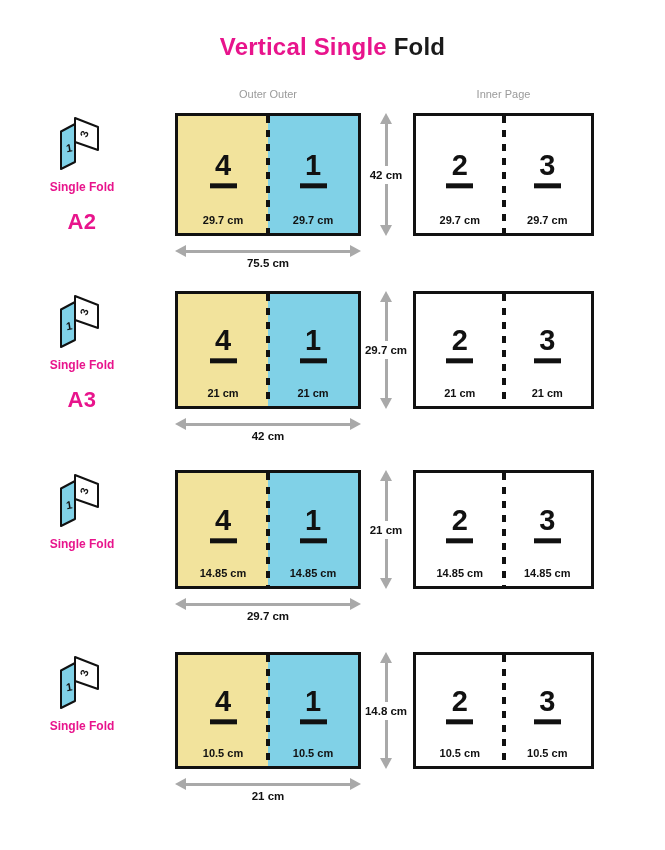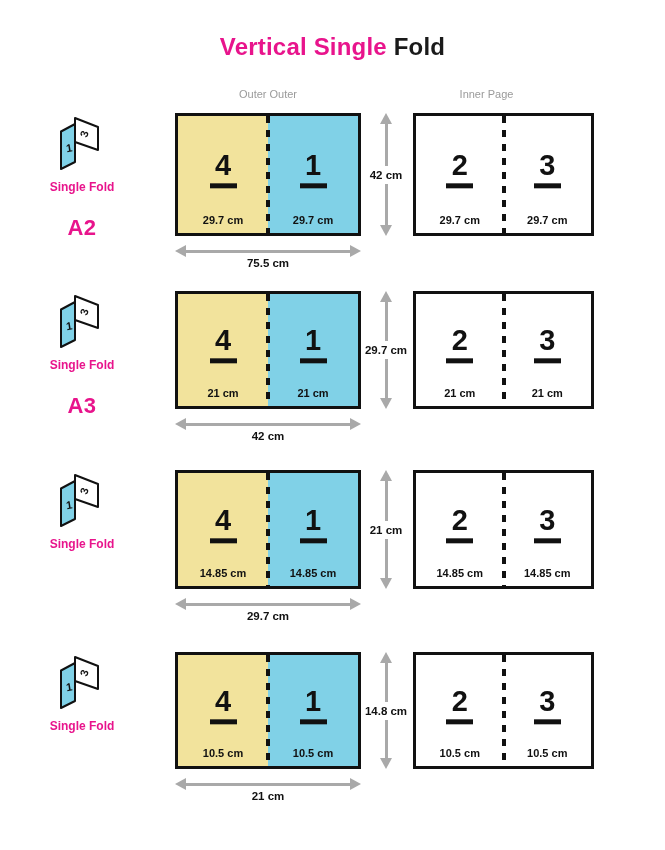--- a/index.html
+++ b/index.html
@@ -4,35 +4,35 @@
 <style>
   html,body{margin:0;padding:0;background:#fff}
   body{width:665px;height:850px;position:relative;font-family:"Liberation Sans","DejaVu Sans",sans-serif;color:#1a1a1a;overflow:hidden}
 
   .title{position:absolute;top:33px;left:0;width:665px;text-align:center;font-size:24px;font-weight:700;letter-spacing:.2px}
   .title .hl{color:#e8148c}
   .title .rest{color:#1a1a1a}
 
   .col-head{position:absolute;top:88px;font-size:11px;color:#9a9a9a}
   .col-head.outer{left:175px;width:186px;text-align:center}
-  .col-head.inner{left:396px;width:181px;text-align:center}
+  .col-head.inner{left:413px;width:181px;text-align:center}
 
   .row{position:absolute;left:0;width:665px}
   .r0{top:113px}.r1{top:291px}.r2{top:470px}.r3{top:652px}
   .r0 .sheet,.r0 .vdim{height:123px}
   .r1 .sheet,.r1 .vdim{height:118px}
   .r2 .sheet,.r2 .vdim{height:119px}
   .r3 .sheet,.r3 .vdim{height:117px}
   .r0 .harrow{top:132px}.r1 .harrow{top:127px}.r2 .harrow{top:128px}.r3 .harrow{top:126px}
   .r0 .hlabel{top:144px}.r1 .hlabel{top:139px}.r2 .hlabel{top:140px}.r3 .hlabel{top:138px}
 
   .side{position:absolute;left:30px;top:0;width:104px;text-align:center}
   .fold-icon{display:block;margin:3px auto 0}
   .fold-type{margin-top:4px;font-size:12px;font-weight:700;color:#e8148c}
-  .size-label{margin-top:21px;font-size:22px;font-weight:700;color:#e8148c;letter-spacing:.5px}
+  .size-label{margin-top:15px;font-size:22px;font-weight:700;color:#e8148c;letter-spacing:.5px}
 
   .sheet{position:absolute;top:0;border:3.5px solid #111;box-sizing:border-box;display:flex;background:#fff}
   .sheet.outer{left:175px;width:186px}
   .sheet.inner{left:413px;width:181px}
   .half{position:relative;flex:1}
   .half.yellow{background:#f2e39c}
   .half.blue{background:#80d1e7}
   .fold-line{position:absolute;left:50%;top:0;bottom:0;width:4px;margin-left:-2px;z-index:2;
     background:repeating-linear-gradient(to bottom,#111 0 7px,transparent 7px 14px)}
   .num{position:absolute;left:0;right:0;top:50%;transform:translateY(-64%);text-align:center;

